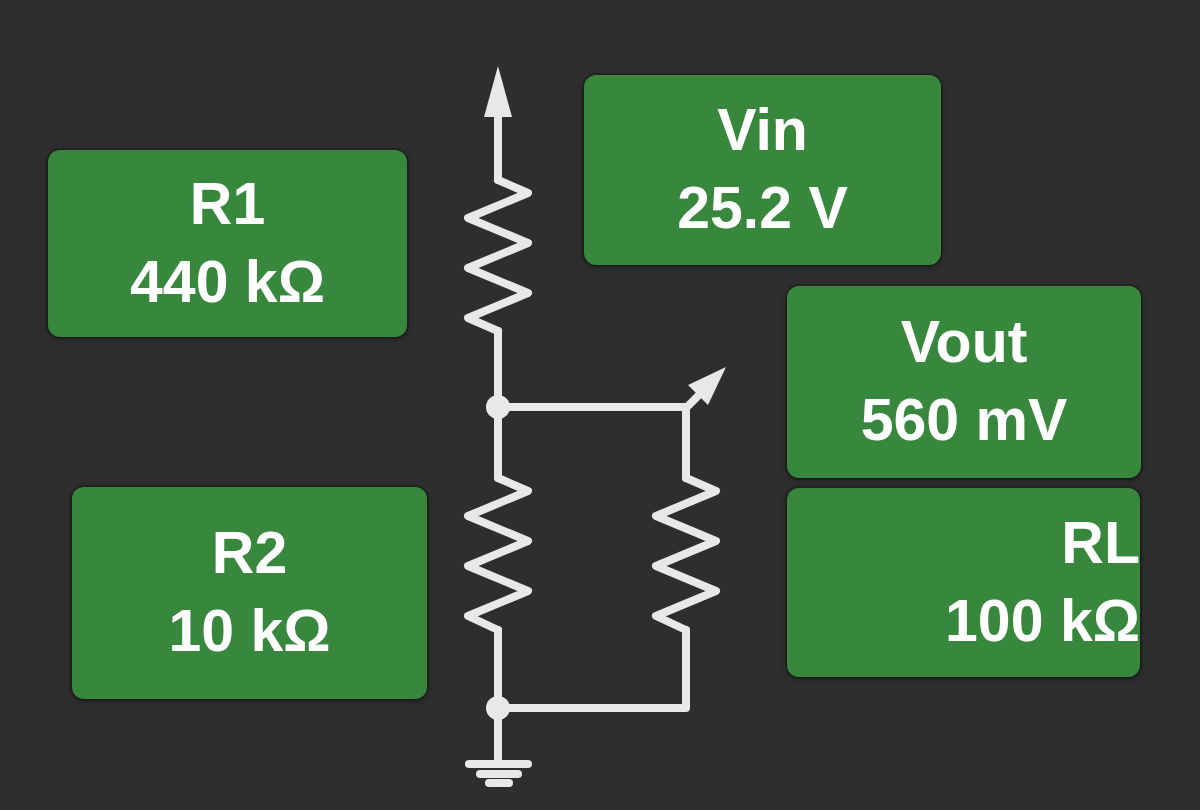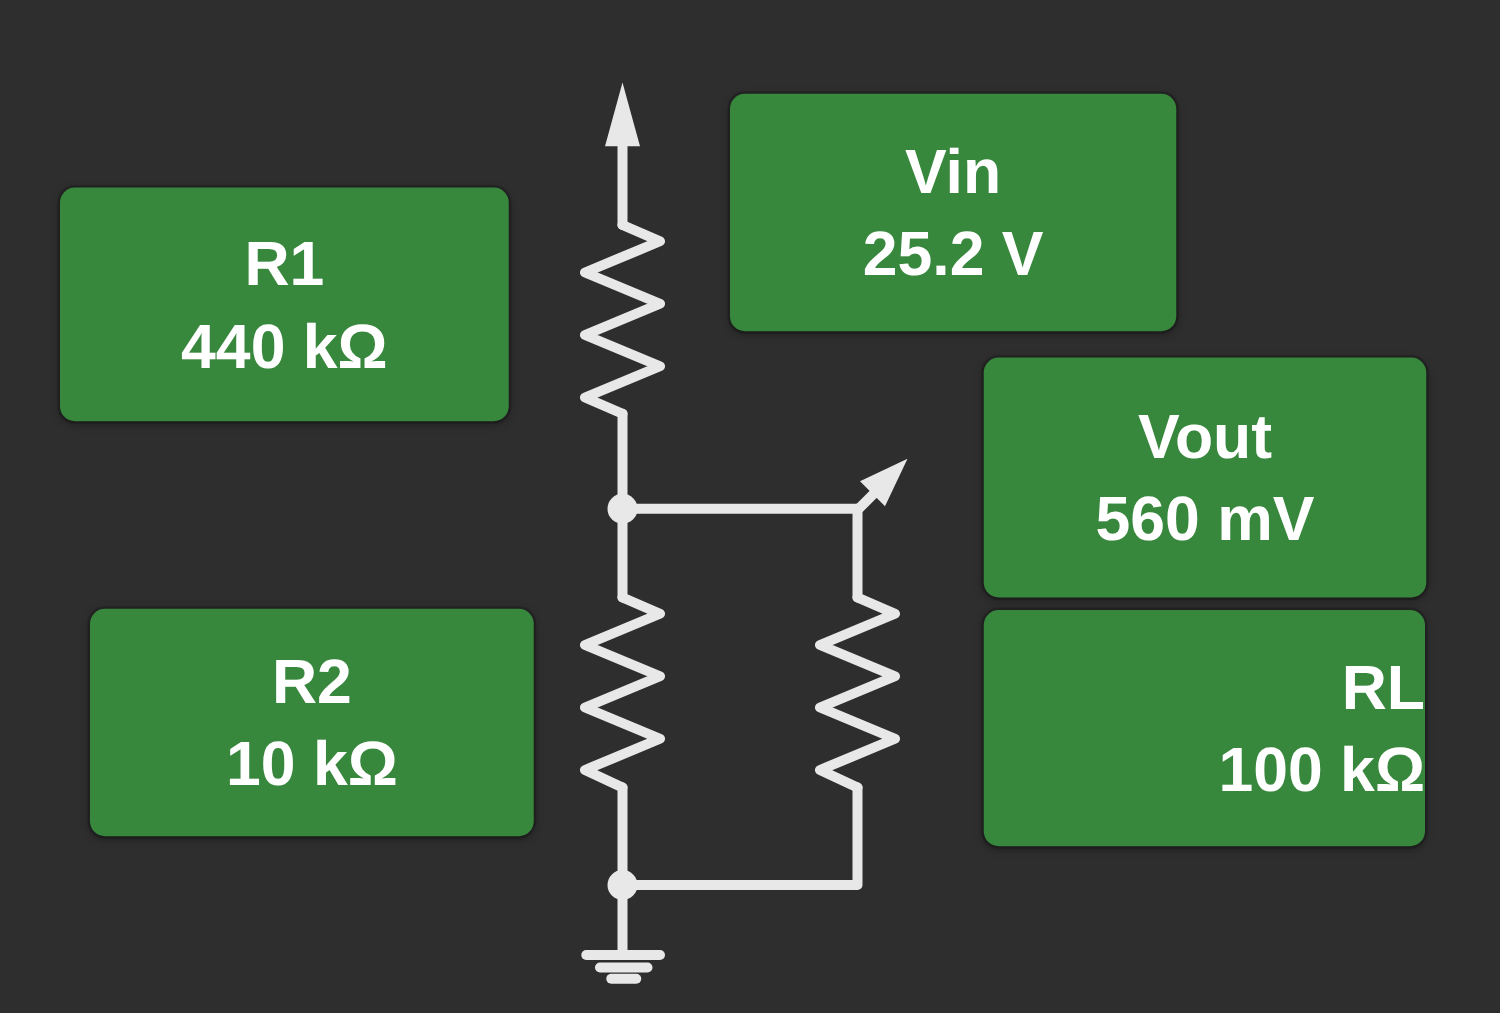--- a/index.html
+++ b/index.html
@@ -40,29 +40,29 @@
     position: absolute;
     background: var(--label-background);
     color: var(--label-text);
     border-radius: 12px;
     display: flex;
     flex-direction: column;
     align-items: center;
     justify-content: center;
     text-align: center;
     font-weight: bold;
-    font-size: 50px;
+    font-size: 59px;
     line-height: 1.32;
     box-shadow: 0 0 0 2px rgba(0,0,0,0.18), 0 2px 7px rgba(0,0,0,0.35);
     cursor: default;
   }
   .label-r1   { left: 48px;  top: 150px; width: 359px; height: 187px; align-items: center; }
   .label-vin  { left: 584px; top: 75px;  width: 357px; height: 190px; }
   .label-vout { left: 787px; top: 286px; width: 354px; height: 192px; }
-  .label-r2   { left: 72px;  top: 487px; width: 355px; height: 182px; }
+  .label-r2   { left: 72px;  top: 487px; width: 355px; height: 212px; }
   .label-rl   { left: 787px; top: 488px; width: 353px; height: 189px; align-items: flex-end; }
 </style>
 </head>
 <body>
 
 <div class="stage">
 
   <svg class="schematic-svg" viewBox="0 0 1200 810">
 
     <g>

